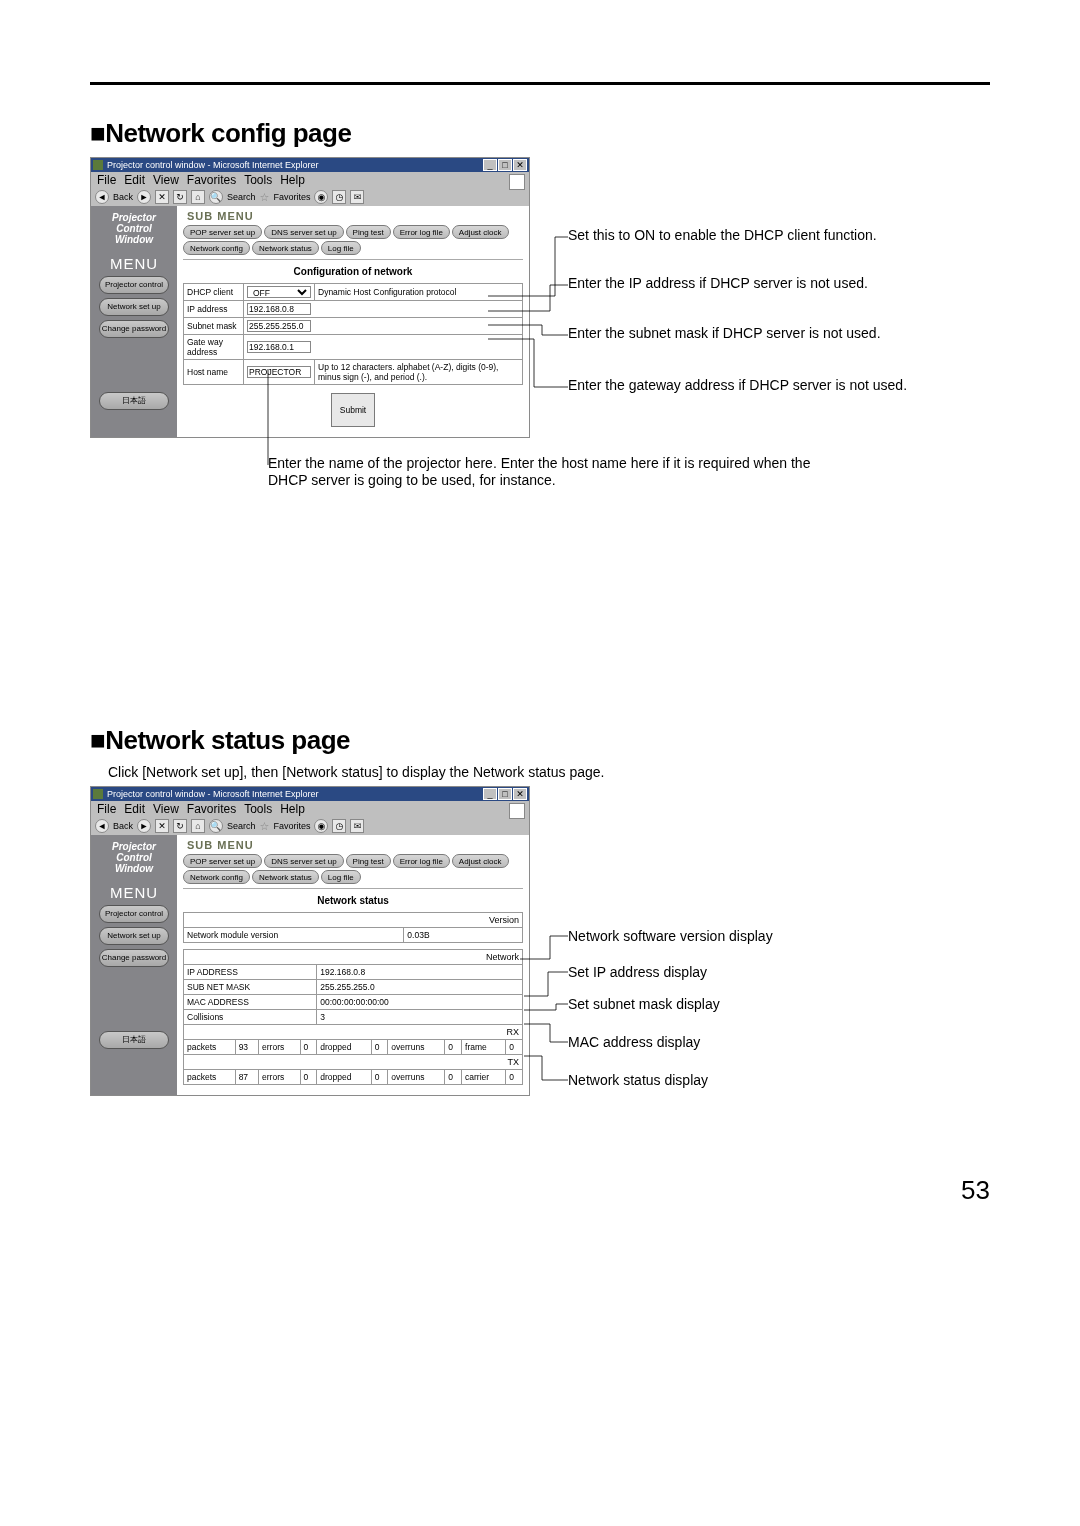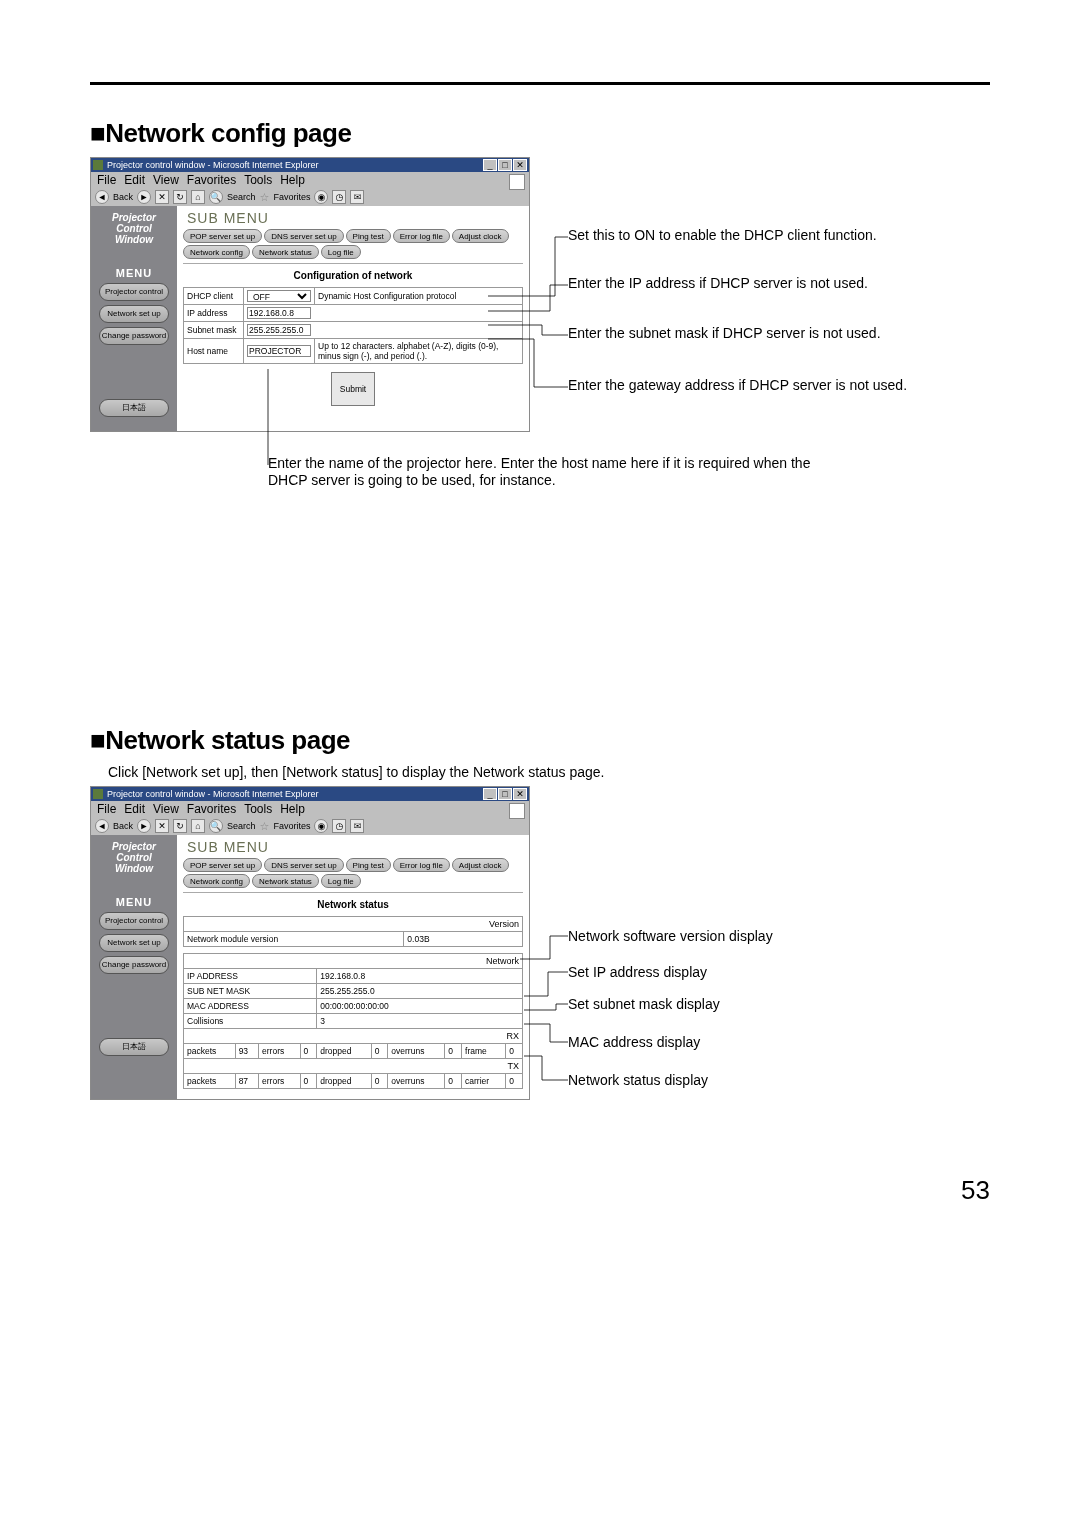--- a/index.html
+++ b/index.html
@@ -23,24 +23,24 @@
   .toolbar { background: #bfbfbf; display: flex; align-items: center; gap: 4px; padding: 2px 4px; }
   .tb-ic { width: 14px; height: 14px; border: 1px solid #888; background: #e8e8e8; border-radius: 50%; display: flex; align-items: center; justify-content: center; font-size: 9px; }
   .tb-sq { width: 14px; height: 14px; border: 1px solid #888; background: #e8e8e8; display: flex; align-items: center; justify-content: center; font-size: 9px; }
   .tb-txt { font-size: 9px; }
   .tb-star { font-size: 11px; color: #888; }
   .wlogo { position: absolute; right: 4px; top: 16px; width: 16px; height: 16px; border: 1px solid #888; background: #fff; }
 
   .page-body { display: flex; background: #858589; min-height: 200px; }
   .sidebar { width: 86px; display: flex; flex-direction: column; align-items: center; padding: 6px 4px 10px 4px; color: #fff; }
   .sidebar .brand { text-align: center; font-style: italic; font-weight: bold; font-size: 10px; line-height: 11px; margin-bottom: 6px; }
-  .sidebar .mhead { font-size: 11px; font-weight: bold; margin: 16px 0 4px 0; letter-spacing: 1px; }
+  .sidebar .mhead { font-size: 15px; font-weight: normal; margin: 4px 0 4px 0; letter-spacing: 1px; }
   .menu-btn { width: 70px; height: 18px; border: 1px solid #555; border-radius: 9px; background: linear-gradient(#c8c8c8,#a8a8a8); color: #000; font-size: 8px; line-height: 8px; display: flex; align-items: center; justify-content: center; text-align: center; margin-bottom: 4px; }
   .content { flex: 1; background: #fff; padding: 4px 6px 10px 6px; position: relative; }
-  .sub-label { color: #6a7055; font-weight: normal; font-size: 14px; letter-spacing: 1px; margin-bottom: 3px; padding-left: 4px; }
+  .sub-label { color: #6a7055; font-weight: bold; font-size: 11px; letter-spacing: 1px; margin-bottom: 3px; padding-left: 4px; }
   .tabs { display: flex; flex-wrap: wrap; gap: 2px; margin-bottom: 4px; }
   .tab { height: 14px; padding: 0 6px; border: 1px solid #7a7a7a; border-radius: 7px; background: linear-gradient(#d6d6d6,#bcbcbc); font-size: 8px; display: flex; align-items: center; }
   .hr { height: 1px; background: #aaa; margin: 4px 0 6px 0; }
   .sec-title { text-align: center; font-size: 10px; font-weight: bold; margin-bottom: 6px; }
   table.form { border-collapse: collapse; width: 100%; font-size: 8.5px; }
   table.form td { border: 1px solid #999; padding: 2px 3px; background: #fff; vertical-align: middle; }
   .form input[type=text], .form select { font-size: 8.5px; width: 64px; height: 12px; border: 1px solid #888; background: #fff; padding: 0 1px; }
   .submit-row { text-align: center; margin-top: 8px; }
   .submit-btn { font-size: 8.5px; padding: 11px 8px; background: #e8e8e8; border: 1px solid #7a7a7a; }
 
@@ -134,20 +134,24 @@
               </tr>
               <tr>
                 <td><span>IP address</span></td>
                 <td colspan="2"><input type="text" value="192.168.0.8" style=""></td>
               </tr>
               <tr>
                 <td><span>Subnet mask</span></td>
                 <td colspan="2"><input type="text" value="255.255.255.0" style=""></td>
               </tr>
               <tr>
+                <td><span>Gate way address</span></td>
+                <td colspan="2"><input type="text" value="192.168.0.1" style=""></td>
+              </tr>
+              <tr>
                 <td><span>Host name</span></td>
                 <td><input type="text" value="PROJECTOR" style=""></td>
                 <td><span>Up to 12 characters. alphabet (A-Z), digits (0-9), minus sign (-), and period (.).</span></td>
               </tr>
             </tbody>
               </table>
             <div class="submit-row"><button class="submit-btn">Submit</button></div>
           </div>
         </div>
         <div class="wlogo"></div>

